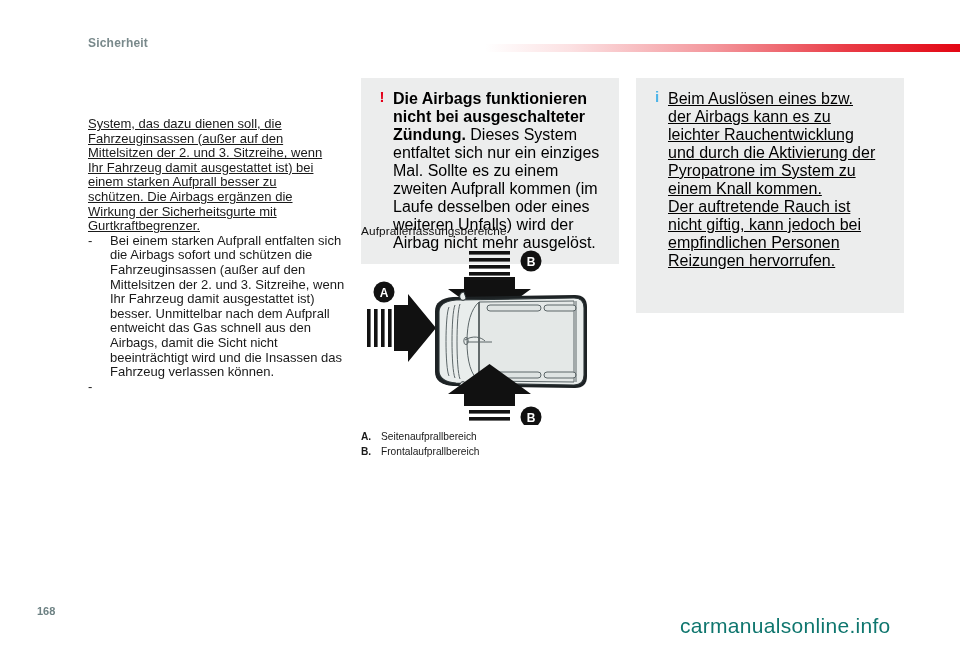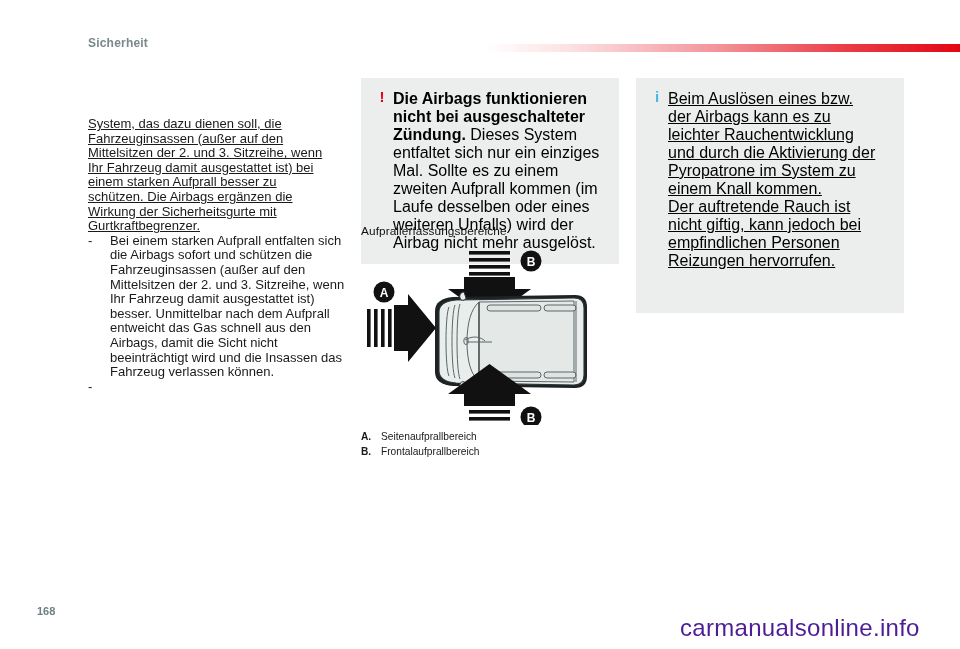--- a/index.html
+++ b/index.html
@@ -150,22 +150,22 @@
     left: 37px;
     top: 605px;
     font-size: 11px;
     font-weight: bold;
     color: #6d8183;
   }
   .watermark {
     position: absolute;
     left: 680px;
     top: 614px;
-    font-size: 24px;
-    color: #4c1d95;
+    font-size: 21px;
+    color: #0f766e;
     letter-spacing: 0.3px;
     white-space: nowrap;
   }
 </style>
 </head>
 <body>
 
 <div class="page">
 
   <div class="chapter-label">Sicherheit</div>

